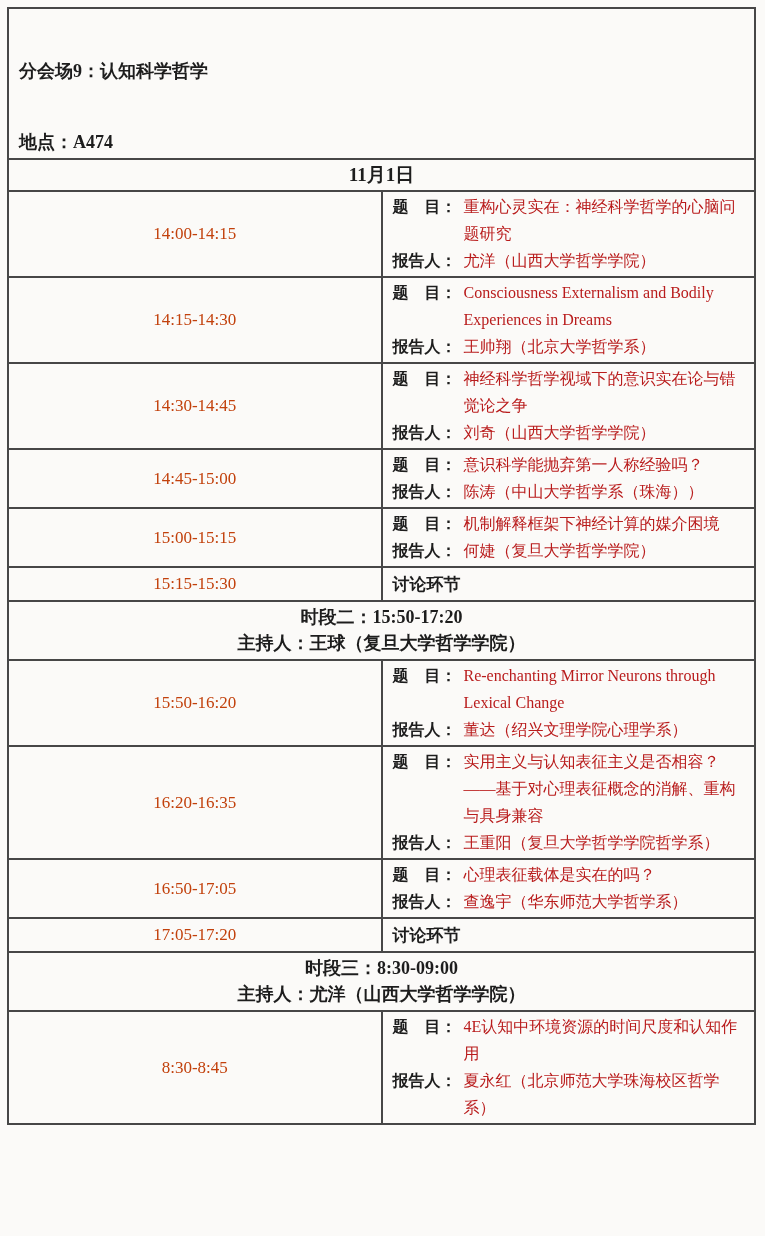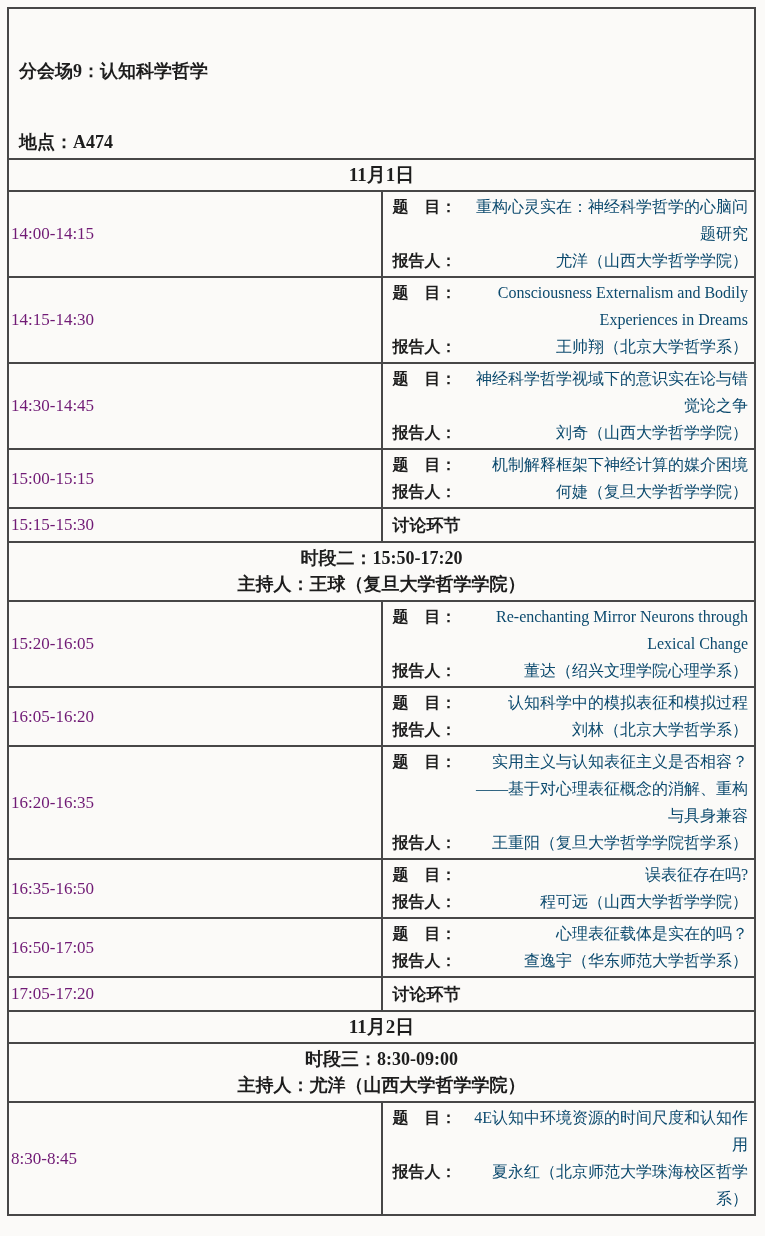--- a/index.html
+++ b/index.html
@@ -52,45 +52,45 @@
     text-align: center;
     font-weight: bold;
     font-size: 18px;
     color: #1d1d1d;
     padding: 2px 0 3px 0;
     line-height: 26px;
   }
   
   .time-cell {
     width: 133px;
+    text-align: center;
     font-size: 17px;
-    color: #701a75;
+    color: #c2410c;
     padding: 4px 2px;
   }
   
   .talk-cell {
     padding: 1px 6px 2px 10px;
   }
   .line {
     display: flex;
     align-items: flex-start;
     font-size: 16px;
     line-height: 27px;
   }
   .lbl {
     font-weight: bold;
     white-space: nowrap;
     color: #1d1d1d;
     margin-right: 7px;
     flex: 0 0 auto;
   }
   .val {
-    color: #0c4a6e;
+    color: #b91c1c;
     flex: 1 1 auto;
-    text-align: right;
   }
   
   .note-cell {
     font-weight: bold;
     font-size: 17px;
     color: #1d1d1d;
     padding: 4px 10px 2px 10px;
     line-height: 26px;
   }
   .note-cell.center { text-align: center; }
@@ -144,20 +144,33 @@
               <span class="lbl">题　目：</span>
               <span class="val">神经科学哲学视域下的意识实在论与错觉论之争</span>
             </div>
             <div class="line">
               <span class="lbl">报告人：</span>
               <span class="val">刘奇（山西大学哲学学院）</span>
             </div>
           </td>
         </tr>
         <tr>
+          <td class="time-cell">14:45-15:00</td>
+          <td class="talk-cell">
+            <div class="line">
+              <span class="lbl">题　目：</span>
+              <span class="val">意识科学能抛弃第一人称经验吗？</span>
+            </div>
+            <div class="line">
+              <span class="lbl">报告人：</span>
+              <span class="val">陈涛（中山大学哲学系（珠海））</span>
+            </div>
+          </td>
+        </tr>
+        <tr>
           <td class="time-cell">15:00-15:15</td>
           <td class="talk-cell">
             <div class="line">
               <span class="lbl">题　目：</span>
               <span class="val">机制解释框架下神经计算的媒介困境</span>
             </div>
             <div class="line">
               <span class="lbl">报告人：</span>
               <span class="val">何婕（复旦大学哲学学院）</span>
             </div>
@@ -167,90 +180,61 @@
           <td class="time-cell">15:15-15:30</td>
           <td class="note-cell left">讨论环节</td>
         </tr>
         <tr>
           <td colspan="2" class="session-row">
             <div>时段二：15:50-17:20</div>
             <div>主持人：王球（复旦大学哲学学院）</div>
           </td>
         </tr>
         <tr>
-          <td class="time-cell">15:20-16:05</td>
+          <td class="time-cell">15:50-16:20</td>
           <td class="talk-cell">
             <div class="line">
               <span class="lbl">题　目：</span>
               <span class="val">Re-enchanting Mirror Neurons through Lexical Change</span>
             </div>
             <div class="line">
               <span class="lbl">报告人：</span>
               <span class="val">董达（绍兴文理学院心理学系）</span>
             </div>
           </td>
         </tr>
         <tr>
-          <td class="time-cell">16:05-16:20</td>
-          <td class="talk-cell">
-            <div class="line">
-              <span class="lbl">题　目：</span>
-              <span class="val">认知科学中的模拟表征和模拟过程</span>
-            </div>
-            <div class="line">
-              <span class="lbl">报告人：</span>
-              <span class="val">刘林（北京大学哲学系）</span>
-            </div>
-          </td>
-        </tr>
-        <tr>
           <td class="time-cell">16:20-16:35</td>
           <td class="talk-cell">
             <div class="line">
               <span class="lbl">题　目：</span>
               <span class="val">实用主义与认知表征主义是否相容？——基于对心理表征概念的消解、重构与具身兼容</span>
             </div>
             <div class="line">
               <span class="lbl">报告人：</span>
               <span class="val">王重阳（复旦大学哲学学院哲学系）</span>
-            </div>
-          </td>
-        </tr>
-        <tr>
-          <td class="time-cell">16:35-16:50</td>
-          <td class="talk-cell">
-            <div class="line">
-              <span class="lbl">题　目：</span>
-              <span class="val">误表征存在吗?</span>
-            </div>
-            <div class="line">
-              <span class="lbl">报告人：</span>
-              <span class="val">程可远（山西大学哲学学院）</span>
             </div>
           </td>
         </tr>
         <tr>
           <td class="time-cell">16:50-17:05</td>
           <td class="talk-cell">
             <div class="line">
               <span class="lbl">题　目：</span>
               <span class="val">心理表征载体是实在的吗？</span>
             </div>
             <div class="line">
               <span class="lbl">报告人：</span>
               <span class="val">查逸宇（华东师范大学哲学系）</span>
             </div>
           </td>
         </tr>
         <tr>
           <td class="time-cell">17:05-17:20</td>
           <td class="note-cell left">讨论环节</td>
-        </tr>
-        <tr>
-          <td colspan="2" class="date-row">11月2日</td>
         </tr>
         <tr>
           <td colspan="2" class="session-row">
             <div>时段三：8:30-09:00</div>
             <div>主持人：尤洋（山西大学哲学学院）</div>
           </td>
         </tr>
         <tr>
           <td class="time-cell">8:30-8:45</td>
           <td class="talk-cell">

